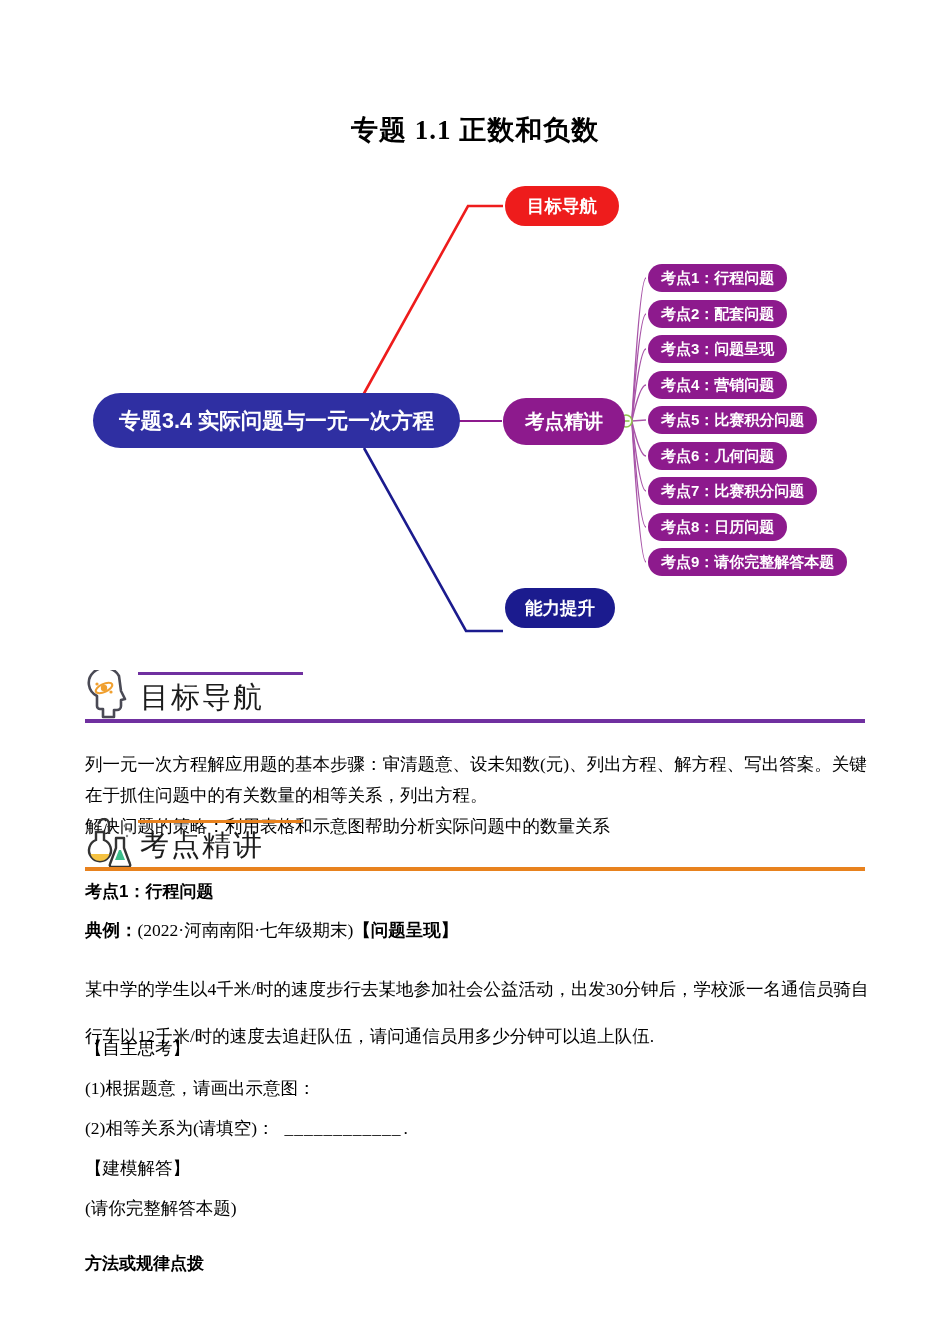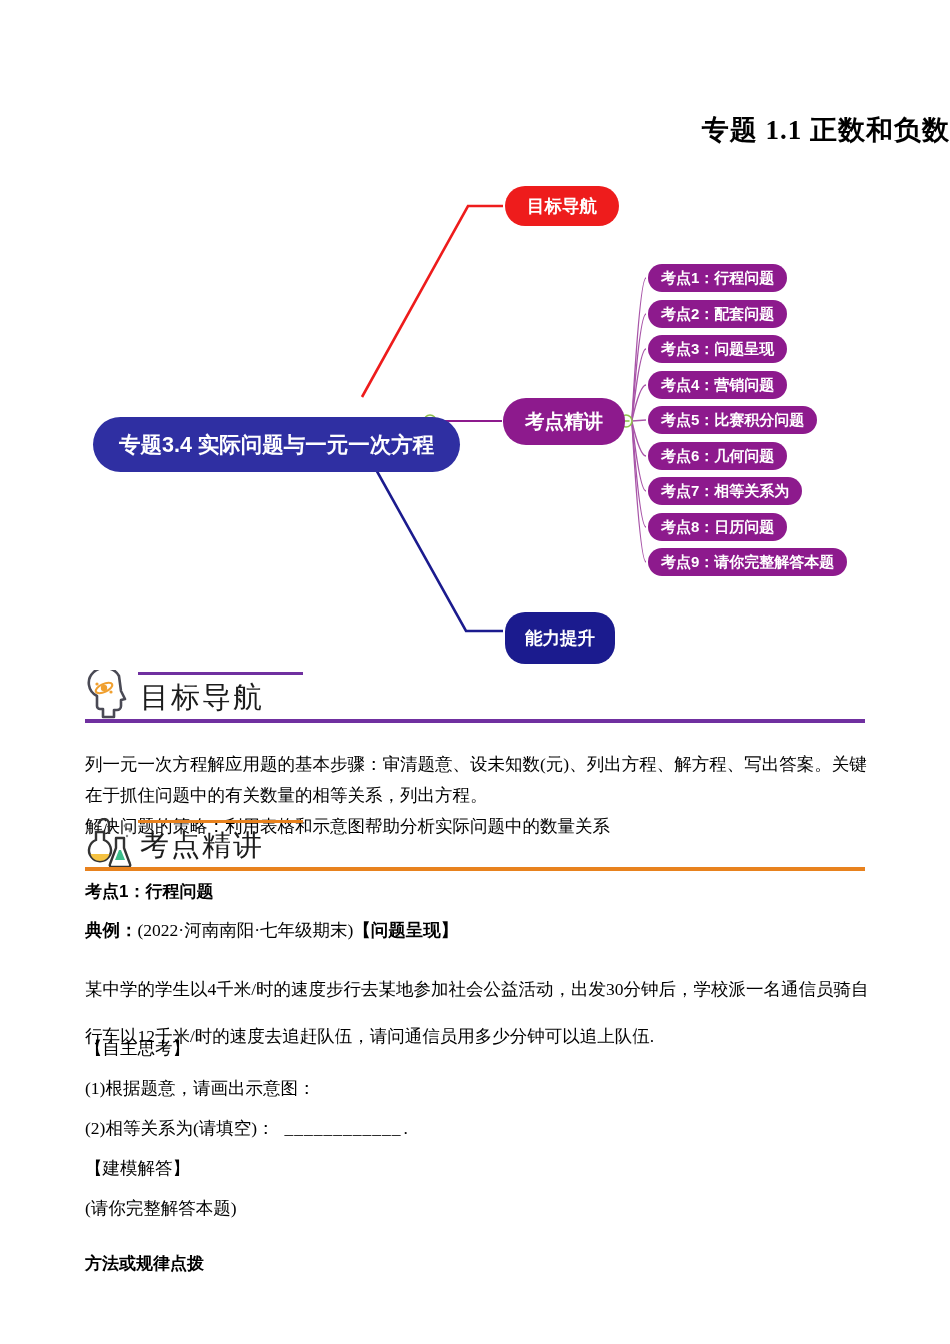--- a/index.html
+++ b/index.html
@@ -1,35 +1,35 @@
 <!DOCTYPE html>
 <html><head>
 <meta charset="utf-8">
 <style>
   html,body{margin:0;padding:0;background:#fff;}
   #page{position:relative;width:950px;height:1344px;background:#ffffff;overflow:hidden;
         font-family:"Liberation Serif","DejaVu Serif",serif;color:#000;}
 
   
-  .doc-title{position:absolute;left:0;top:112px;width:950px;text-align:right;
+  .doc-title{position:absolute;left:0;top:112px;width:950px;text-align:center;
              font-family:"Liberation Serif","DejaVu Serif",serif;
              font-weight:bold;font-size:27px;letter-spacing:1px;}
 
   
   #map-lines{position:absolute;left:0;top:0;width:950px;height:700px;pointer-events:none;}
   .pill{position:absolute;display:flex;align-items:center;justify-content:center;
         color:#fff;font-family:"Liberation Sans","DejaVu Sans",sans-serif;
         font-weight:bold;white-space:nowrap;box-sizing:border-box;}
   .pill-center{left:93px;top:393px;height:55px;border-radius:28px;padding:0 26px;
-               font-size:21.5px;background:#2F2FA2;margin-top:24px;}
+               font-size:21.5px;background:#2F2FA2;}
   .pill-goal{left:505px;top:186px;height:40px;border-radius:20px;padding:0 22px;
              font-size:17.5px;background:#EE1C1C;}
   .pill-lecture{left:503px;top:398px;height:47px;border-radius:23px;padding:0 22px;
                 font-size:19.5px;background:#8D1A8D;}
-  .pill-ability{left:505px;top:612px;height:52px;border-radius:20px;padding:0 20px;
+  .pill-ability{left:505px;top:588px;height:40px;border-radius:20px;padding:0 20px;
                 font-size:17.5px;background:#1B1B8E;}
   .pill-topic{left:648px;height:28px;border-radius:14px;padding:0 13px;
               font-size:15px;background:#8D1A8D;}
 
   
   .sec-header{position:absolute;left:85px;width:780px;height:52px;}
   .sec-header .icon{position:absolute;left:0;top:-2px;}
   .sec-header .sec-title{position:absolute;left:55px;top:6px;font-size:29px;
       font-family:"Liberation Sans","DejaVu Sans",sans-serif;color:#1c1c1c;letter-spacing:2px;}
   .sec-header .overline{position:absolute;left:53px;top:0;width:165px;height:3px;}
@@ -78,21 +78,21 @@
   <div class="pill pill-goal">目标导航</div>
   <div class="pill pill-lecture">考点精讲</div>
   <div class="pill pill-ability">能力提升</div>
 
   <div class="pill pill-topic" style="top:264px">考点1：行程问题</div>
   <div class="pill pill-topic" style="top:300px">考点2：配套问题</div>
   <div class="pill pill-topic" style="top:335px">考点3：问题呈现</div>
   <div class="pill pill-topic" style="top:371px">考点4：营销问题</div>
   <div class="pill pill-topic" style="top:406px">考点5：比赛积分问题</div>
   <div class="pill pill-topic" style="top:442px">考点6：几何问题</div>
-  <div class="pill pill-topic" style="top:477px">考点7：相等关系为</div>
+  <div class="pill pill-topic" style="top:477px">考点7：比赛积分问题</div>
   <div class="pill pill-topic" style="top:513px">考点8：日历问题</div>
   <div class="pill pill-topic" style="top:548px">考点9：请你完整解答本题</div>
 
   <div class="sec-header" style="top:672px">
     <span class="icon">
       <svg width="48" height="52" viewBox="0 0 48 52">
         <path d="M34 6 a16 15 0 1 0 -22 20 l0 10 a3 3 0 0 0 3 3 l3 0 0 8 11 0 0 -7 3 0 a4 4 0 0 0 4 -4 l0 -6 4 -1 -4 -8 z" fill="none" stroke="#4a4a55" stroke-width="2.6" stroke-linejoin="round"></path>
         <ellipse cx="19" cy="18" rx="9" ry="4" fill="none" stroke="#F0A030" stroke-width="2.2" transform="rotate(-25 19 18)"></ellipse>
         <circle cx="19" cy="18" r="3.2" fill="#F0A030"></circle>
         <circle cx="12" cy="14" r="1.6" fill="#F0A030"></circle>

